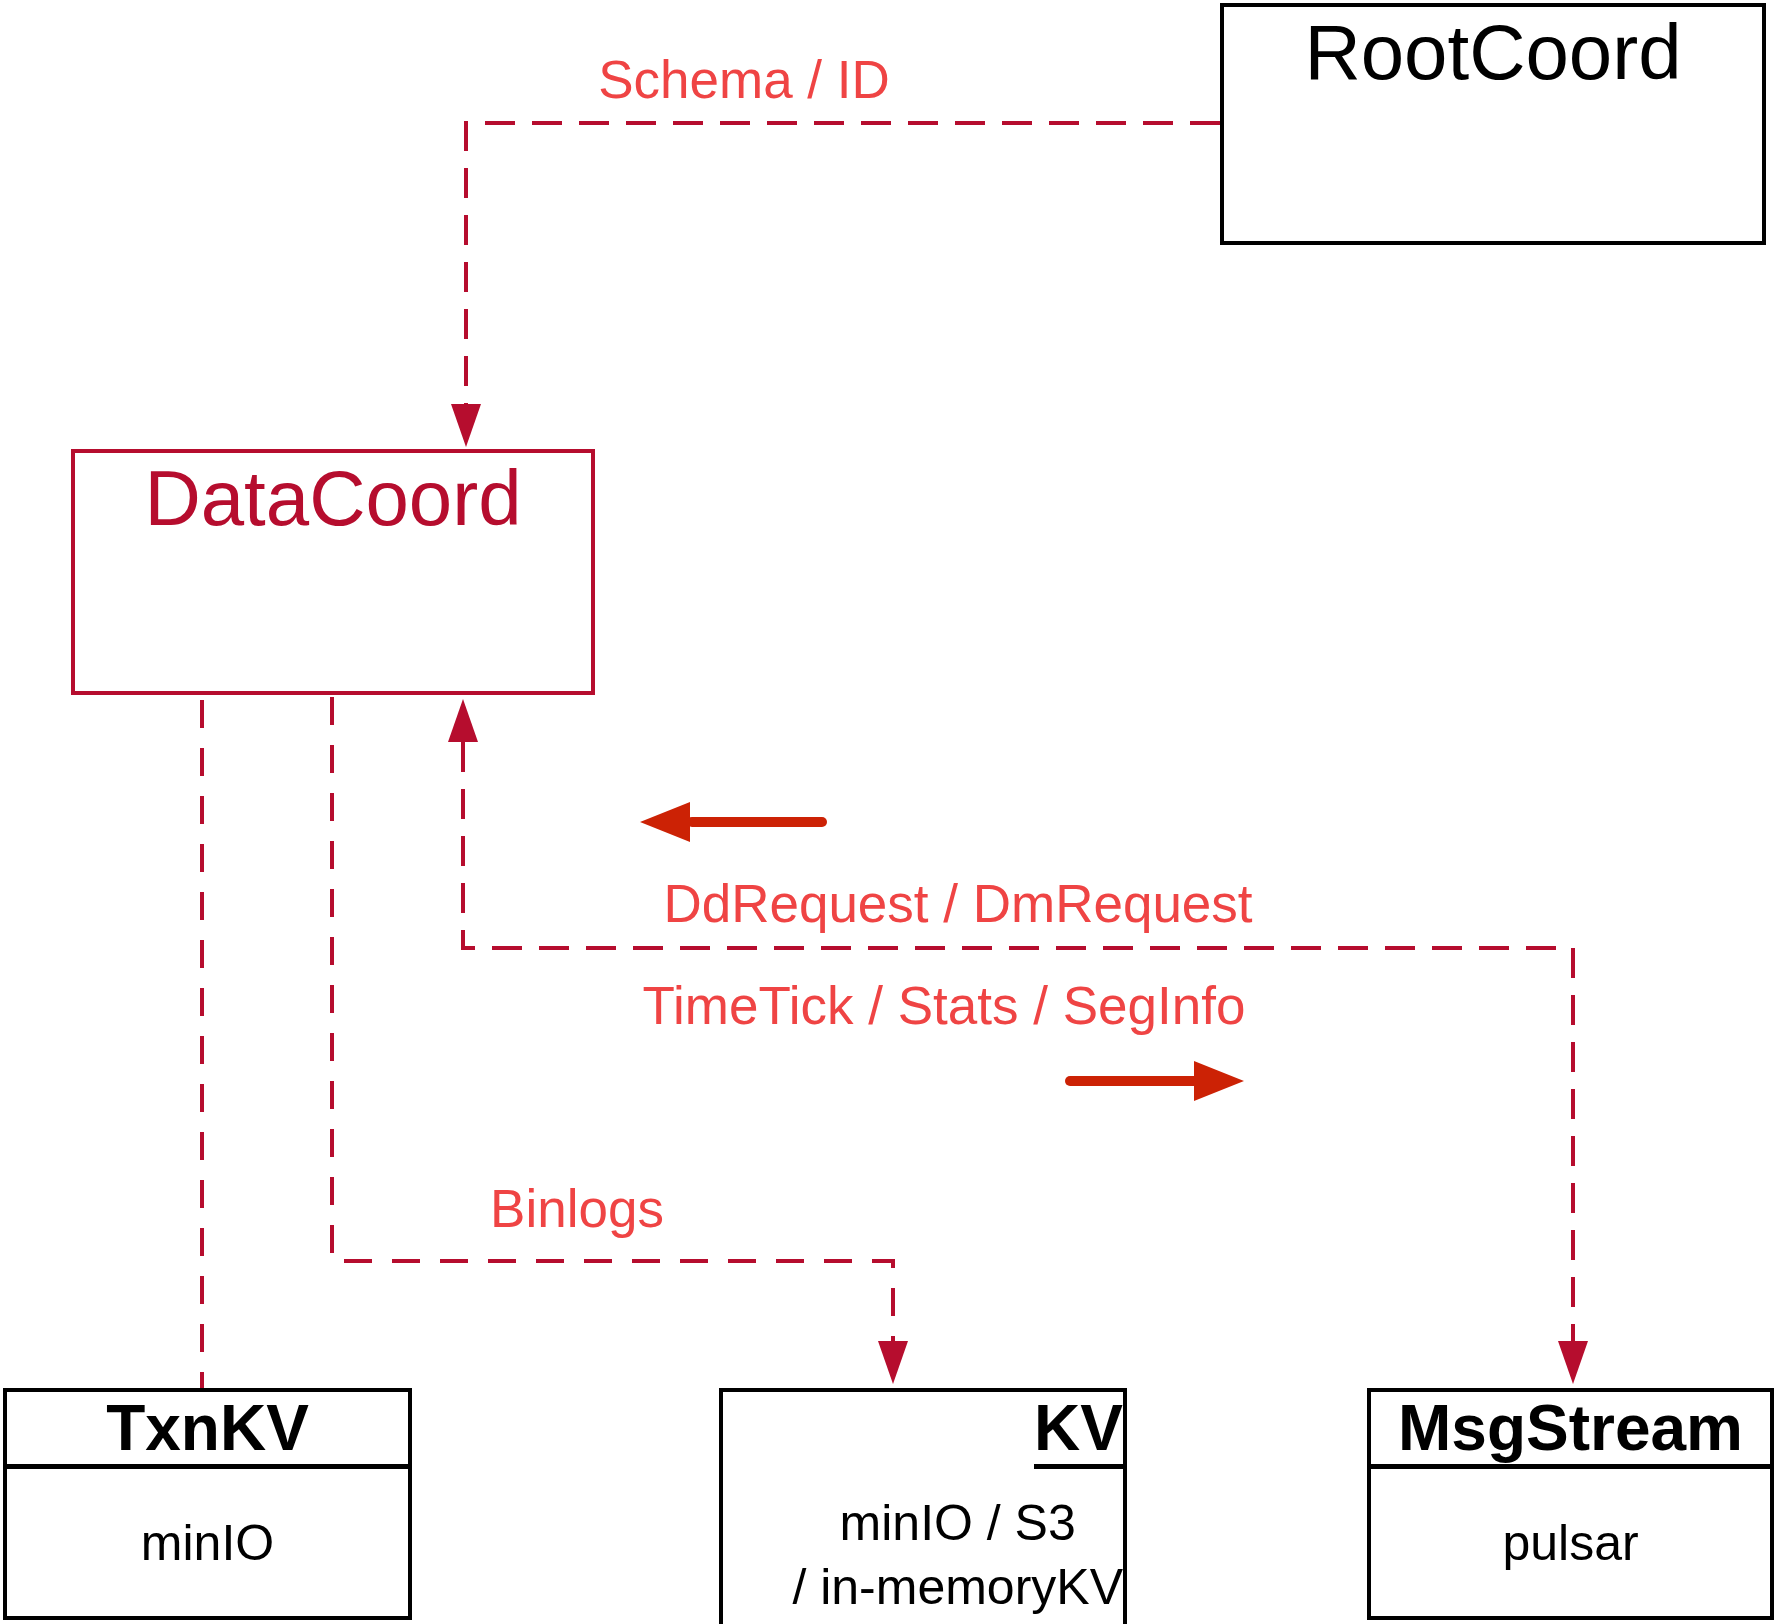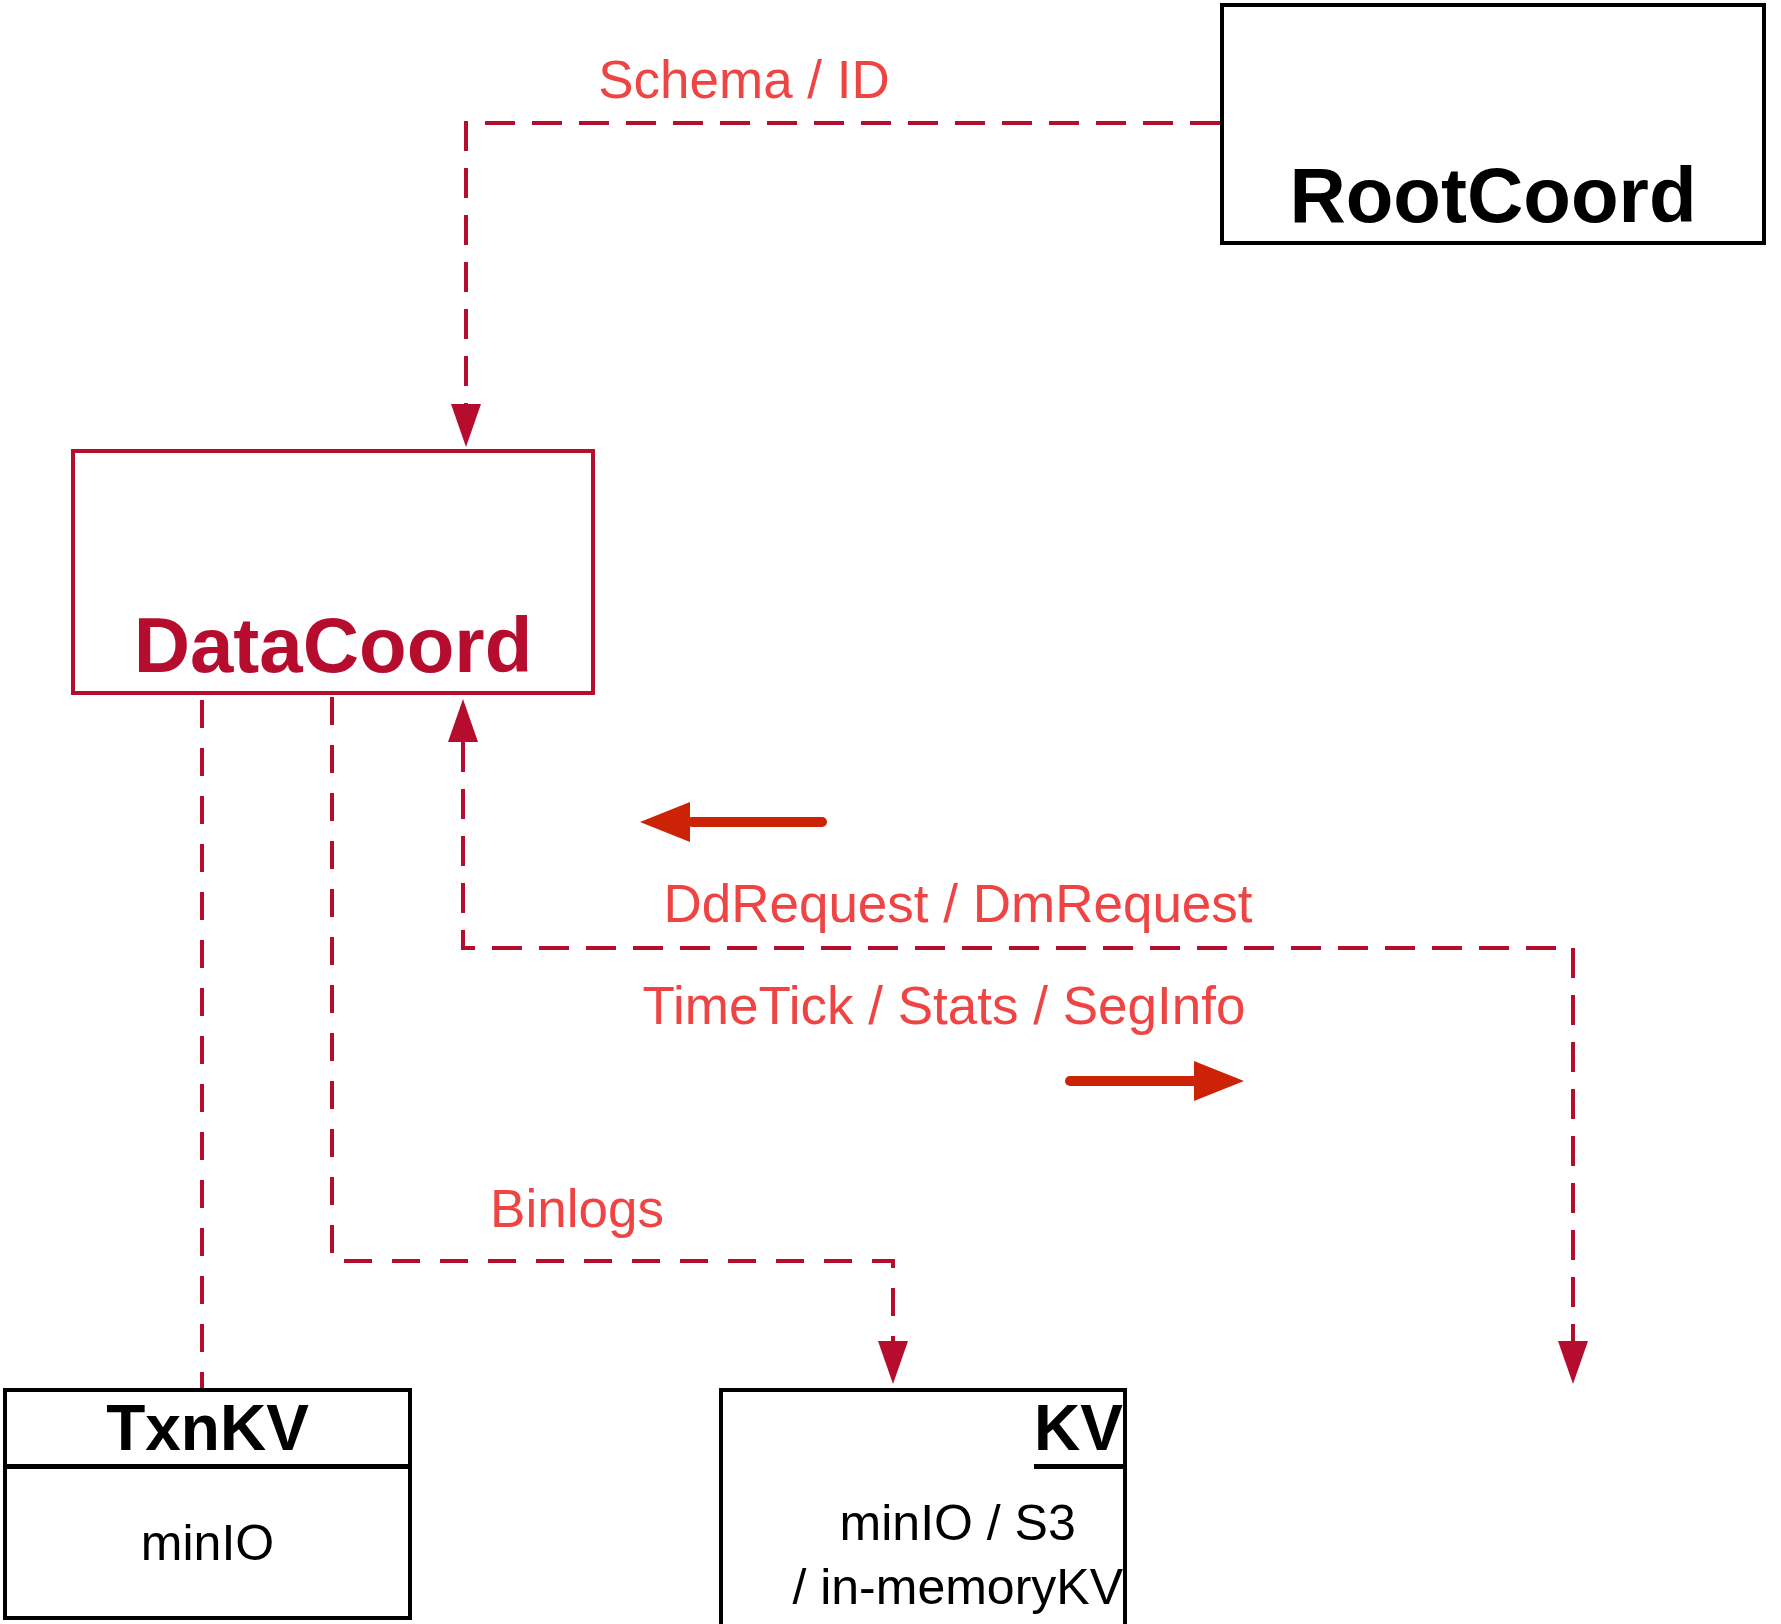--- a/index.html
+++ b/index.html
@@ -20,23 +20,22 @@
     left: 0;
     top: 0;
     width: 1781px;
     height: 1624px;
   }
   .node {
     position: absolute;
     box-sizing: border-box;
     background: #ffffff;
     display: flex;
-    align-items: flex-end;
+    align-items: flex-start;
     justify-content: center;
-    font-weight: bold;
   }
   .node.black-box { border: 4px solid #000000; }
   .node.red-box   { border: 4px solid #b60d2e; }
 
   .node-rootcoord { left: 1220px; top: 3px;    width: 546px; height: 242px; }
   .node-datacoord { left: 71px;   top: 449px;  width: 524px; height: 246px; }
 
   .big-title {
     font-size: 78px;
     color: #000000;
@@ -133,19 +132,25 @@
   </div>
 
   <div class="table-node node-kv">
     <div class="table-header">KV</div>
     <div class="table-body">
       <span>minIO / S3</span>
       <span>/ in-memoryKV</span>
     </div>
   </div>
 
+  <div class="table-node node-msgstream">
+    <div class="table-header">MsgStream</div>
+    <div class="table-body">
+      <span>pulsar</span>
+    </div>
+  </div>
 
   <div class="edge-label label-schema">Schema / ID</div>
   <div class="edge-label label-ddreq">DdRequest / DmRequest</div>
   <div class="edge-label label-timetick">TimeTick / Stats / SegInfo</div>
   <div class="edge-label label-binlogs">Binlogs</div>
 
 </div>
 
 </body></html>

